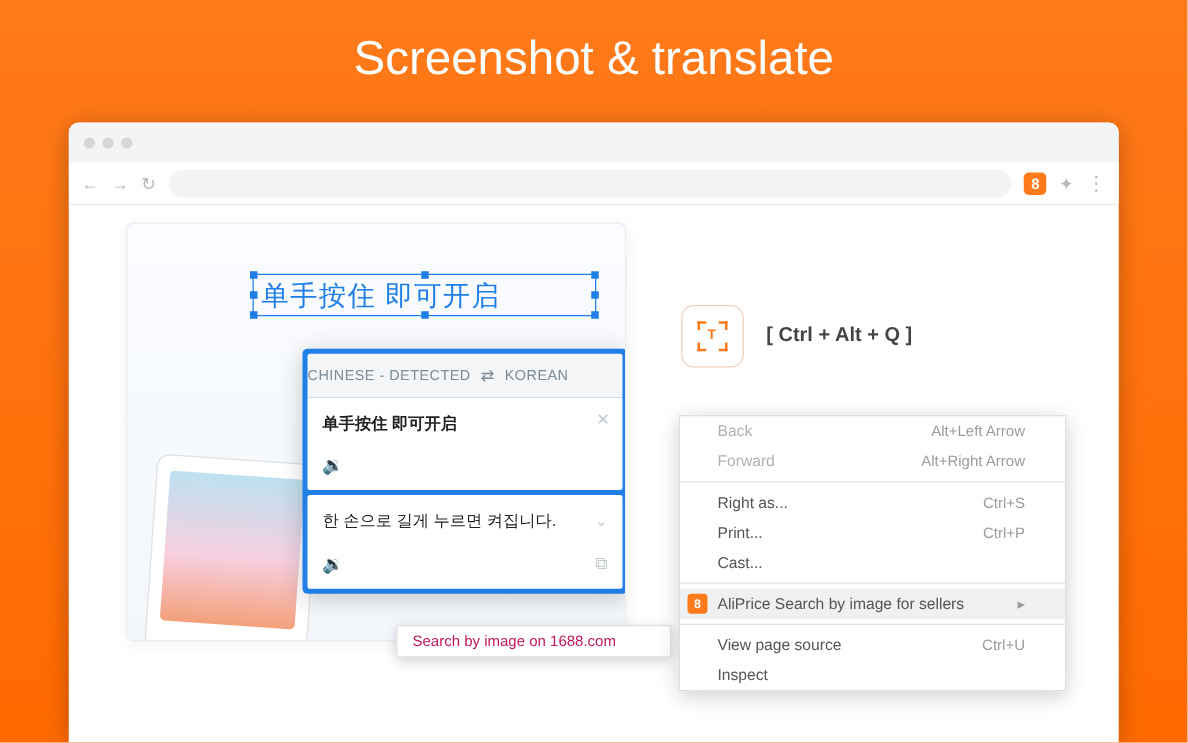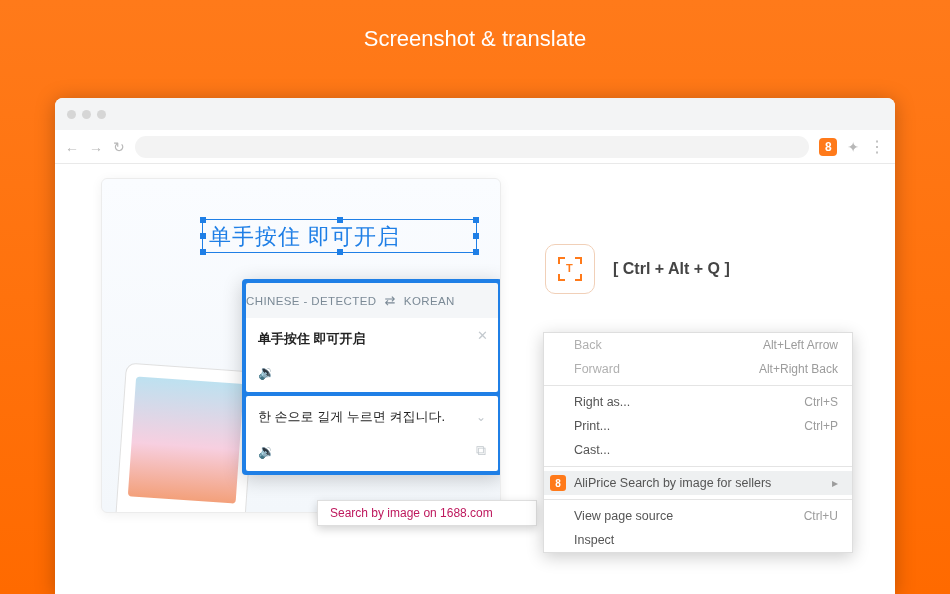--- a/index.html
+++ b/index.html
@@ -7,21 +7,21 @@
     width: 950px;
     height: 594px;
     background: linear-gradient(180deg, #ff7a1a 0%, #ff6a00 100%);
     font-family: -apple-system, "Segoe UI", Arial, sans-serif;
     overflow: hidden;
     position: relative;
   }
   .hero-title {
     text-align: center;
     color: #fff;
-    font-size: 22px;
+    font-size: 38px;
     font-weight: 500;
     padding-top: 26px;
   }
 
   
   .browser {
     position: absolute;
     left: 55px;
     top: 98px;
     width: 840px;
@@ -190,21 +190,21 @@
     left: 488px; top: 168px;
     width: 310px;
     background: #fff;
     border: 1px solid #dedede;
     box-shadow: 0 4px 16px rgba(0,0,0,.2);
     font-size: 12.5px;
     color: #555;
   }
   .cm-item {
     display: flex; justify-content: space-between;
-    padding: 5px 14px 5px 30px;
+    padding: 5px 32px 5px 30px;
   }
   .cm-item.disabled { color: #b0b0b0; }
   .cm-sep { height:1px; background:#e4e4e4; margin:4px 0;}
   .cm-item.highlight { background: #eef0f1; position: relative; padding-left: 30px;}
   .cm-icon-8 {
     position: absolute; left: 6px; top: 4px;
     width: 16px; height: 16px; border-radius: 3px;
     background: #ff7a1a; color: #fff;
     font-size: 10px; font-weight: 700;
     display: flex; align-items: center; justify-content: center;
@@ -307,21 +307,21 @@
       <div class="shortcut-text">[ Ctrl + Alt + Q ]</div>
     </div>
 
     <div class="context-menu">
       <div class="cm-item disabled">
         <span>Back</span>
         <span class="shortcut-hint">Alt+Left Arrow</span>
       </div>
       <div class="cm-item disabled">
         <span>Forward</span>
-        <span class="shortcut-hint">Alt+Right Back</span>
+        <span class="shortcut-hint">Alt+Right Arrow</span>
       </div>
       <div class="cm-sep"></div>
       <div class="cm-item">
         <span>Right as...</span>
         <span class="shortcut-hint">Ctrl+S</span>
       </div>
       <div class="cm-item">
         <span>Print...</span>
         <span class="shortcut-hint">Ctrl+P</span>
       </div>

